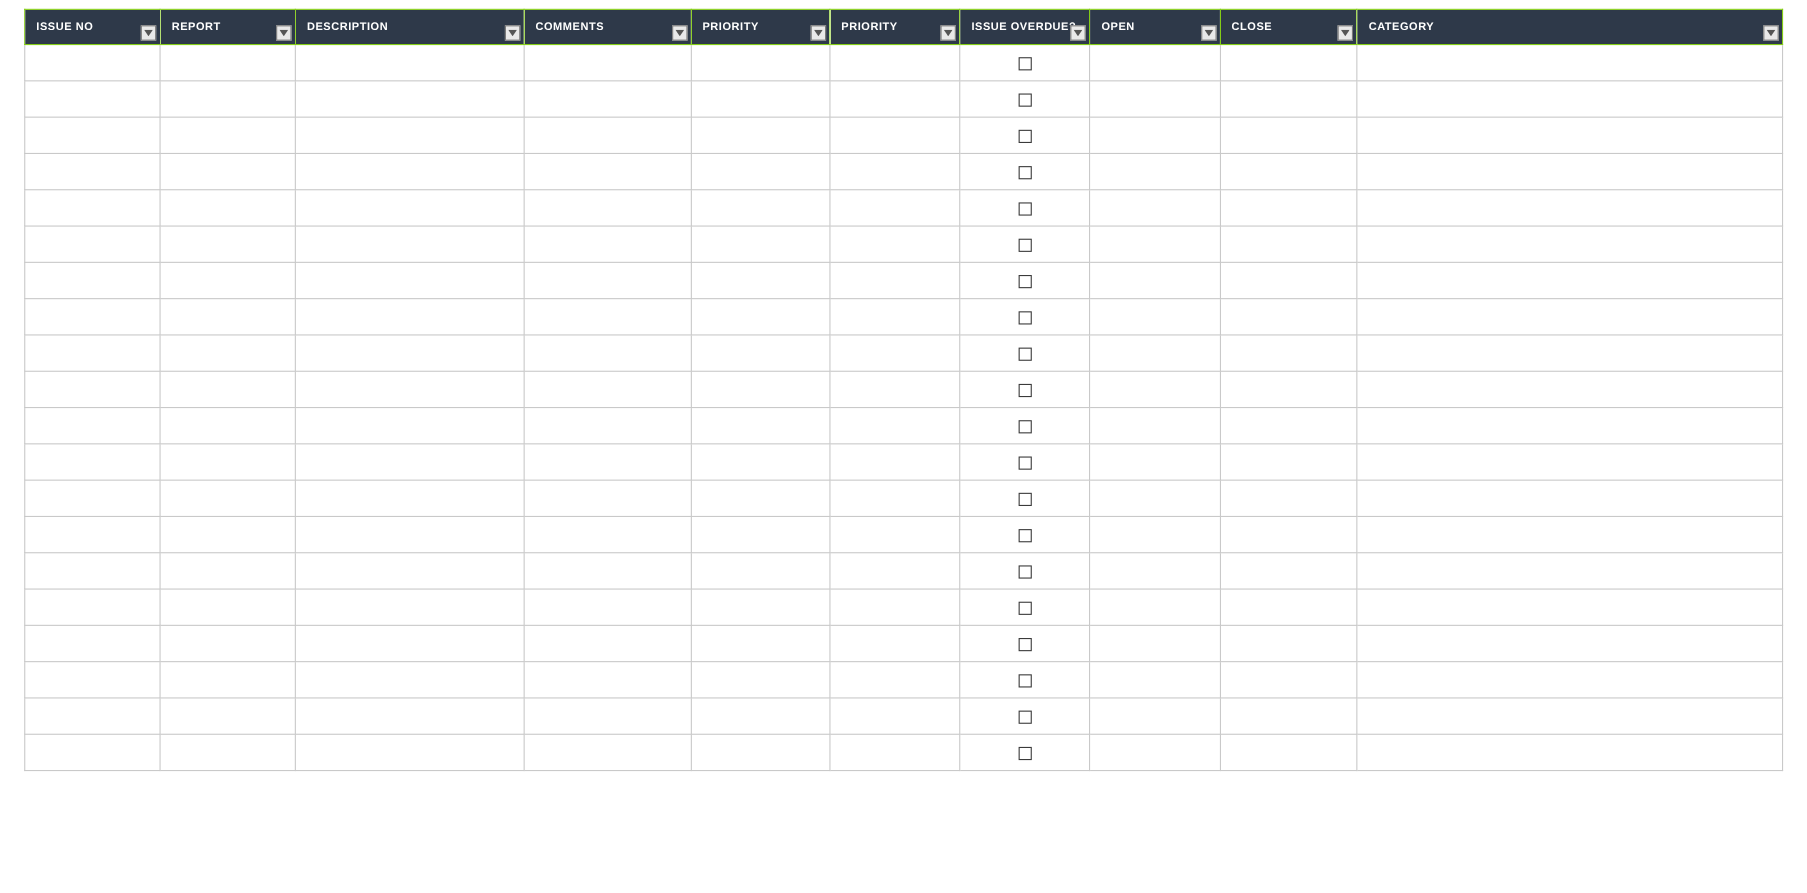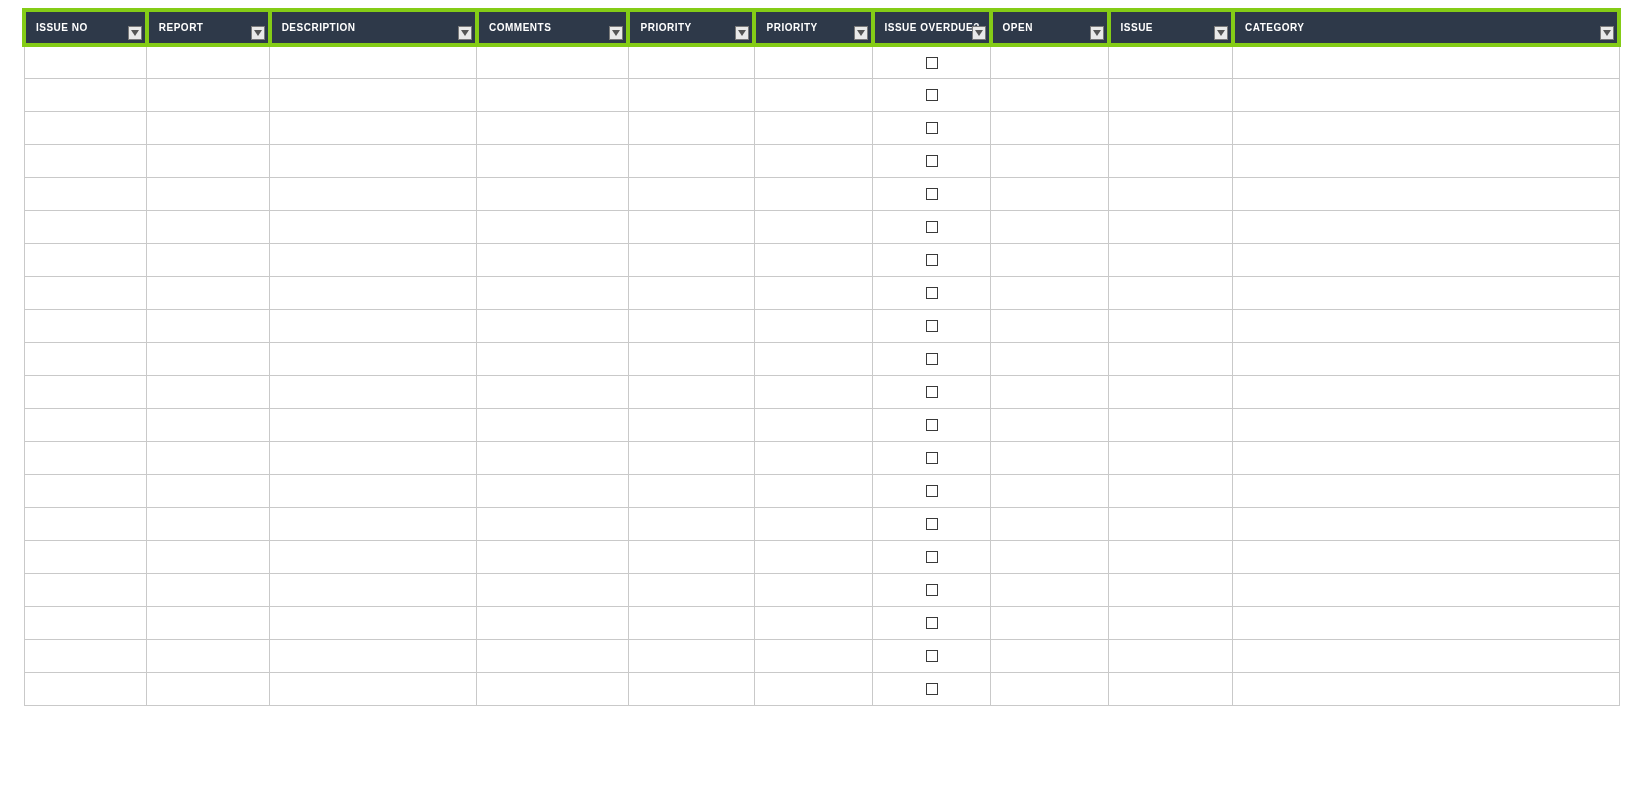--- a/index.html
+++ b/index.html
@@ -25,21 +25,21 @@
     table-layout: fixed;
   }
   table.report thead th {
     background: #2e3949;
     color: #ffffff;
     font-size: 10px;
     font-weight: 700;
     letter-spacing: 0.5px;
     text-align: left;
     padding: 10px 10px 10px 10px;
-    border: 4px solid #84cc16;
+    border: 1px solid #84cc16;
     position: relative;
     height: 22px;
     vertical-align: middle;
     white-space: nowrap;
   }
   .filter-btn {
     position: absolute;
     right: 3px;
     bottom: 3px;
     width: 14px;
@@ -162,21 +162,21 @@
         </th>
         <th>
           <span>OPEN</span>
           <span class="filter-btn">
             <svg width="8" height="6" viewBox="0 0 8 6">
                 <polygon points="0,0 8,0 4,6" fill="#555"></polygon>
               </svg>
           </span>
         </th>
         <th>
-          <span>ISSUE</span>
+          <span>CLOSE</span>
           <span class="filter-btn">
             <svg width="8" height="6" viewBox="0 0 8 6">
                 <polygon points="0,0 8,0 4,6" fill="#555"></polygon>
               </svg>
           </span>
         </th>
         <th>
           <span>CATEGORY</span>
           <span class="filter-btn">
             <svg width="8" height="6" viewBox="0 0 8 6">

